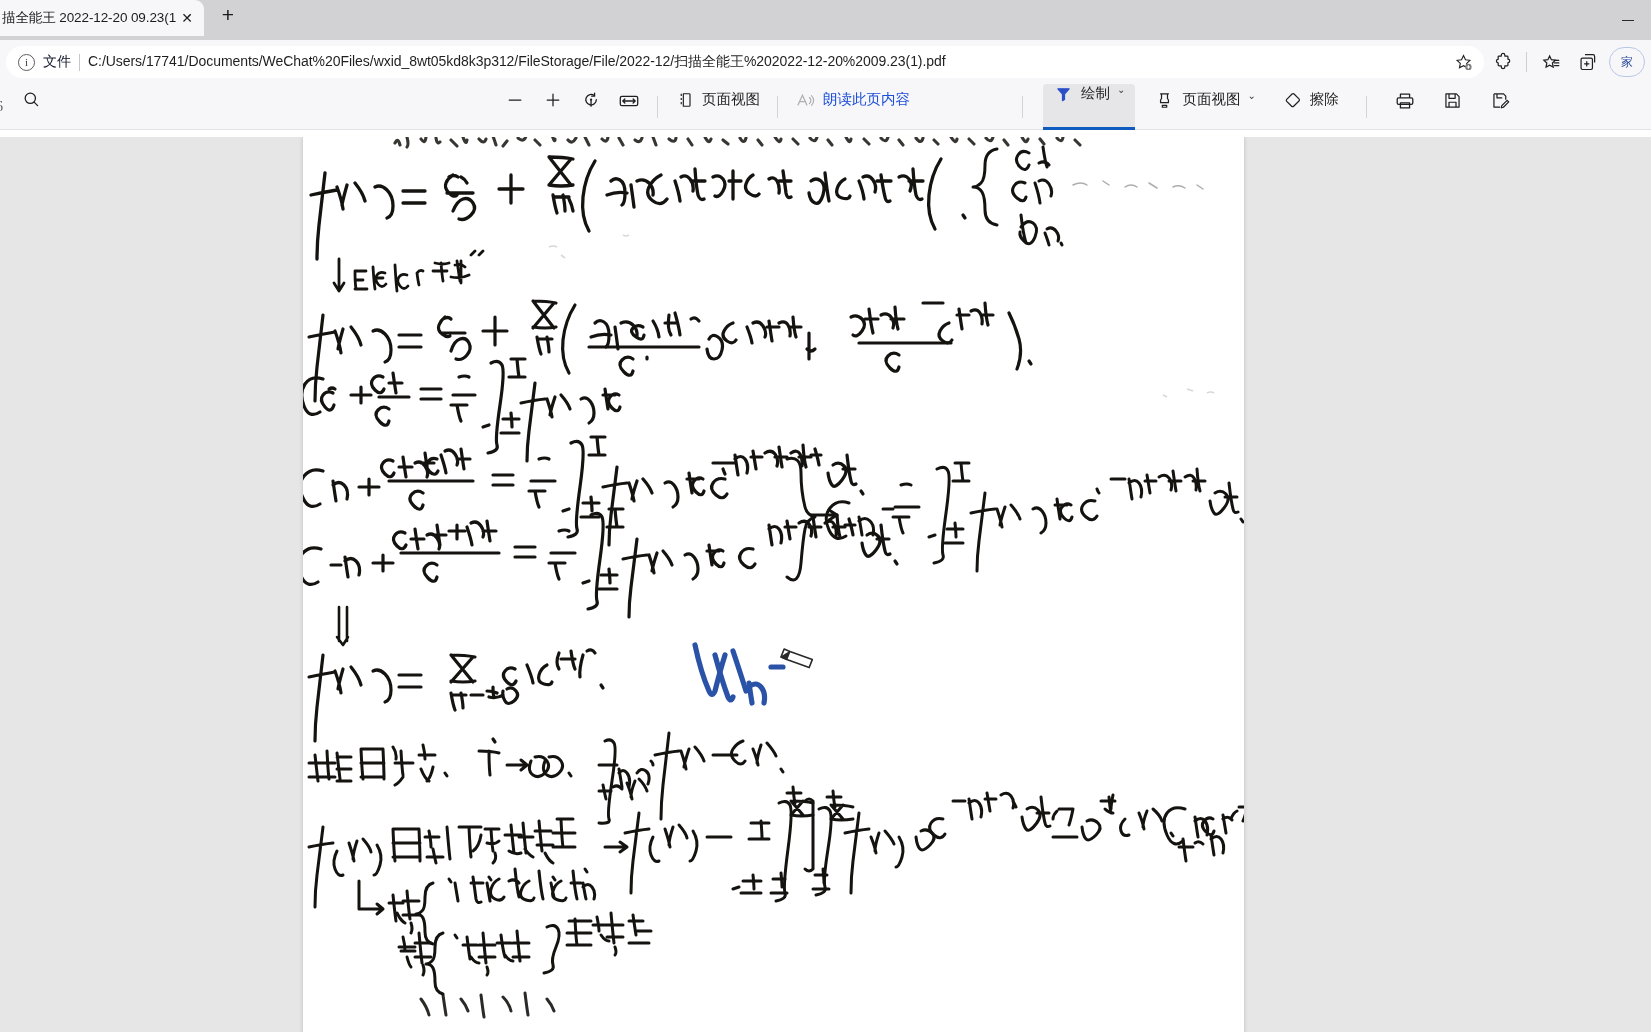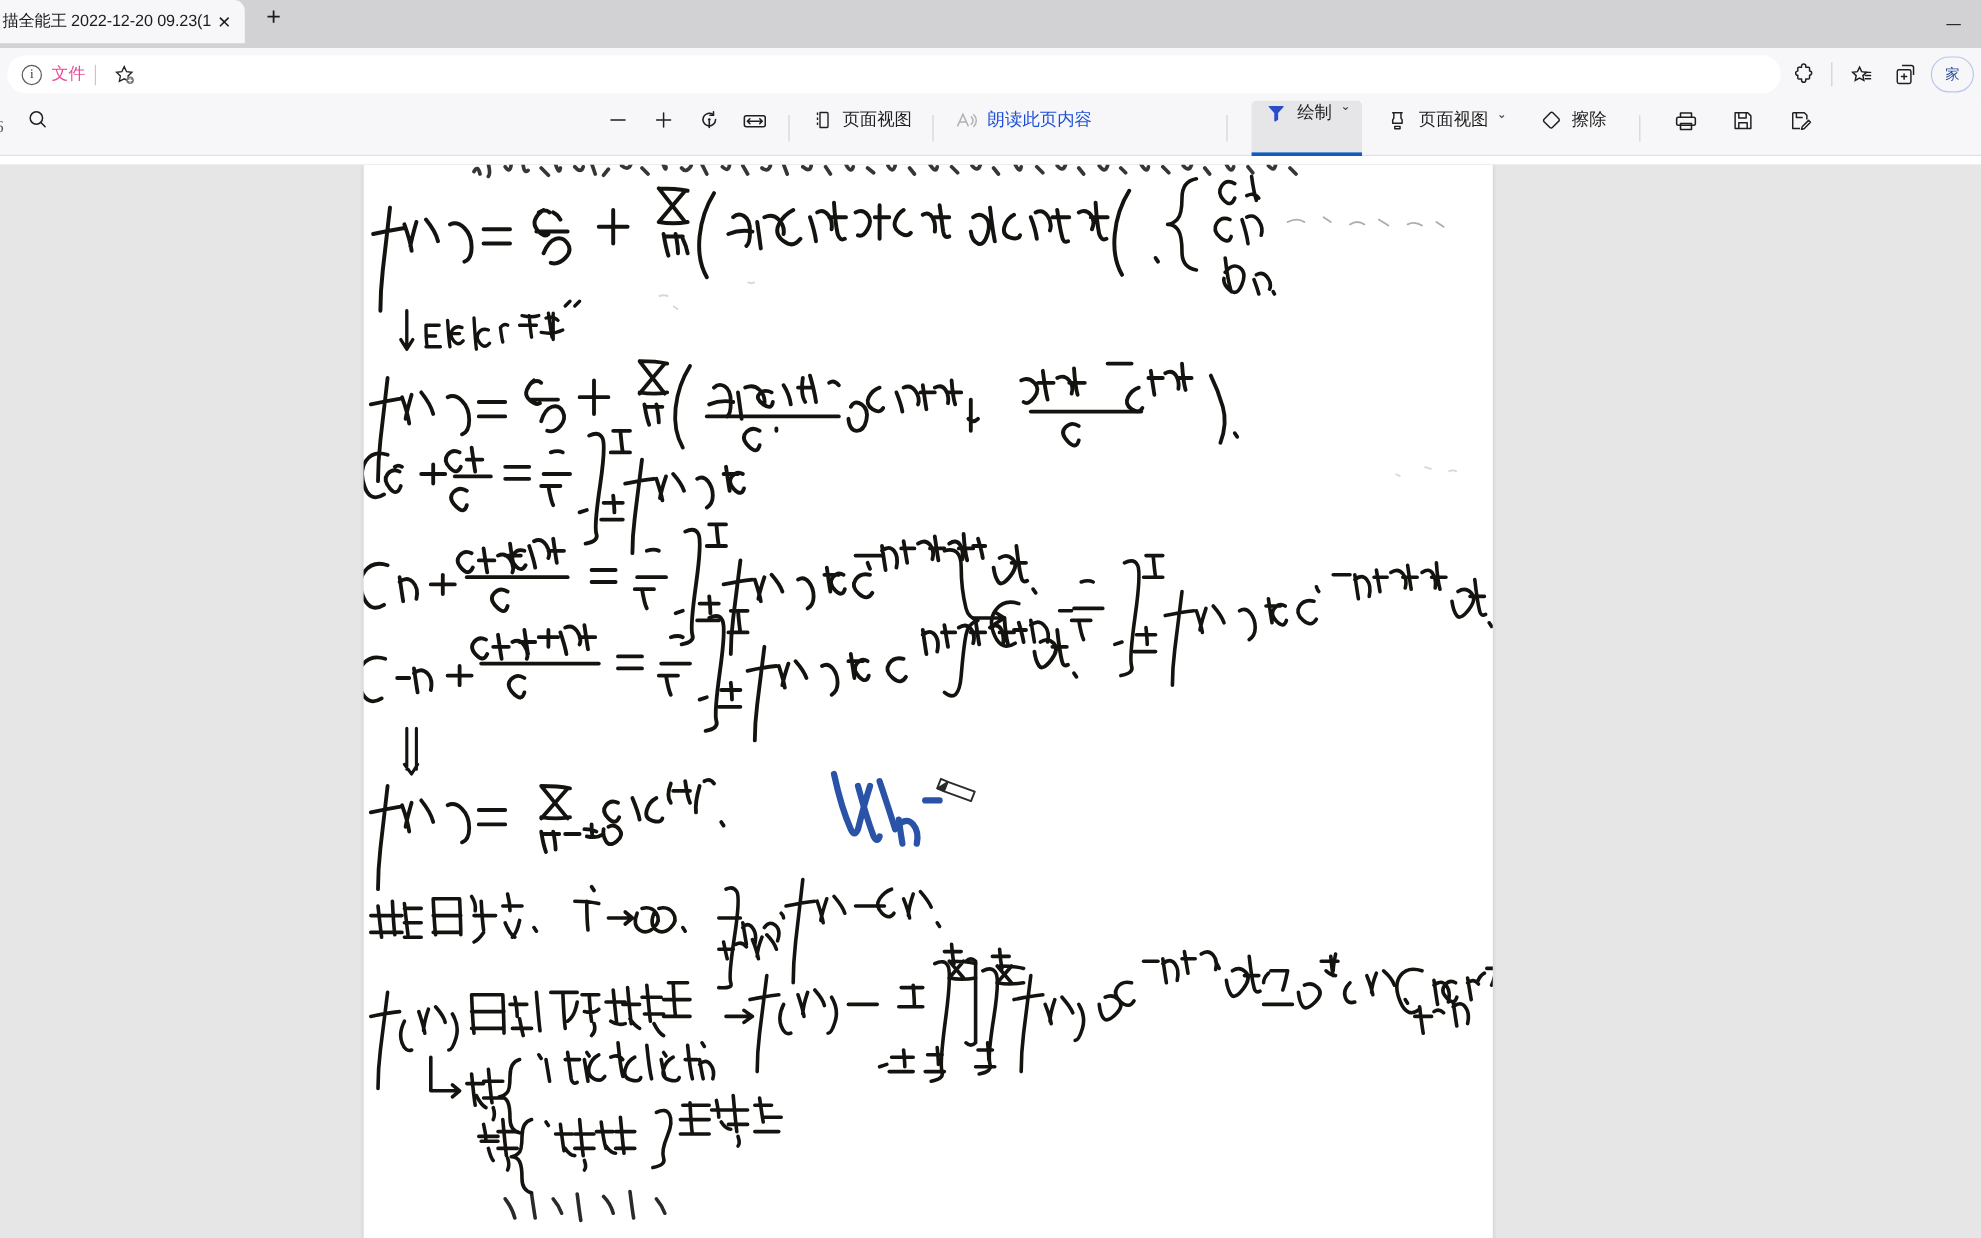--- a/index.html
+++ b/index.html
@@ -84,21 +84,21 @@
     gap: 8px;
     min-width: 0;
   }
   .info-ico {
     width: 17px; height: 17px; flex: 0 0 17px;
     border: 1.3px solid #5c5c5c; border-radius: 50%;
     display: flex; align-items: center; justify-content: center;
     font-size: 11px; font-family: "Liberation Serif", serif; color: #3a3a3a;
     line-height: 1;
   }
-  .scheme-label { font-size: 14px; color: #ec4899; flex: 0 0 auto; }
+  .scheme-label { font-size: 14px; color: #0f172a; flex: 0 0 auto; }
   .vsep-url { width: 1px; height: 17px; background: #c7c7c9; flex: 0 0 1px; }
   .url-text {
     font-size: 14px; color: #1f1f1f;
     white-space: nowrap; overflow: hidden;
     flex: 1; min-width: 0;
     letter-spacing: -0.05px;
   }
   .fav-btn {
     width: 30px; height: 28px; flex: 0 0 30px;
     display: flex; align-items: center; justify-content: center;
@@ -195,20 +195,21 @@
         <span class="bar"></span>
       </div>
   </div>
 </div>
 
 <div class="addrbar">
   <div class="urlfield">
     <span class="info-ico">i</span>
     <span class="scheme-label">文件</span>
     <span class="vsep-url"></span>
+    <span class="url-text">C:/Users/17741/Documents/WeChat%20Files/wxid_8wt05kd8k3p312/FileStorage/File/2022-12/扫描全能王%202022-12-20%2009.23(1).pdf</span>
     <span class="fav-btn">
       <svg width="19" height="19" viewBox="0 0 24 24" fill="none" stroke="#1f1f1f" stroke-width="1.4">
         <path d="M12 3.2l2.5 5.3 5.6.7-4.1 3.9 1.1 5.6L12 16l-5.1 2.7 1.1-5.6L3.9 9.2l5.6-.7z"></path>
         <circle cx="18.2" cy="17.6" r="4" fill="#7a7a7a" stroke="none"></circle>
         <path d="M18.2 15.4v4.4M16 17.6h4.4" stroke="#ffffff" stroke-width="1.3"></path>
       </svg>
     </span>
   </div>
   <div class="abtn">
     <svg width="21" height="21" viewBox="0 0 24 24" fill="none" stroke="#1f1f1f" stroke-width="1.4" stroke-linejoin="round">

